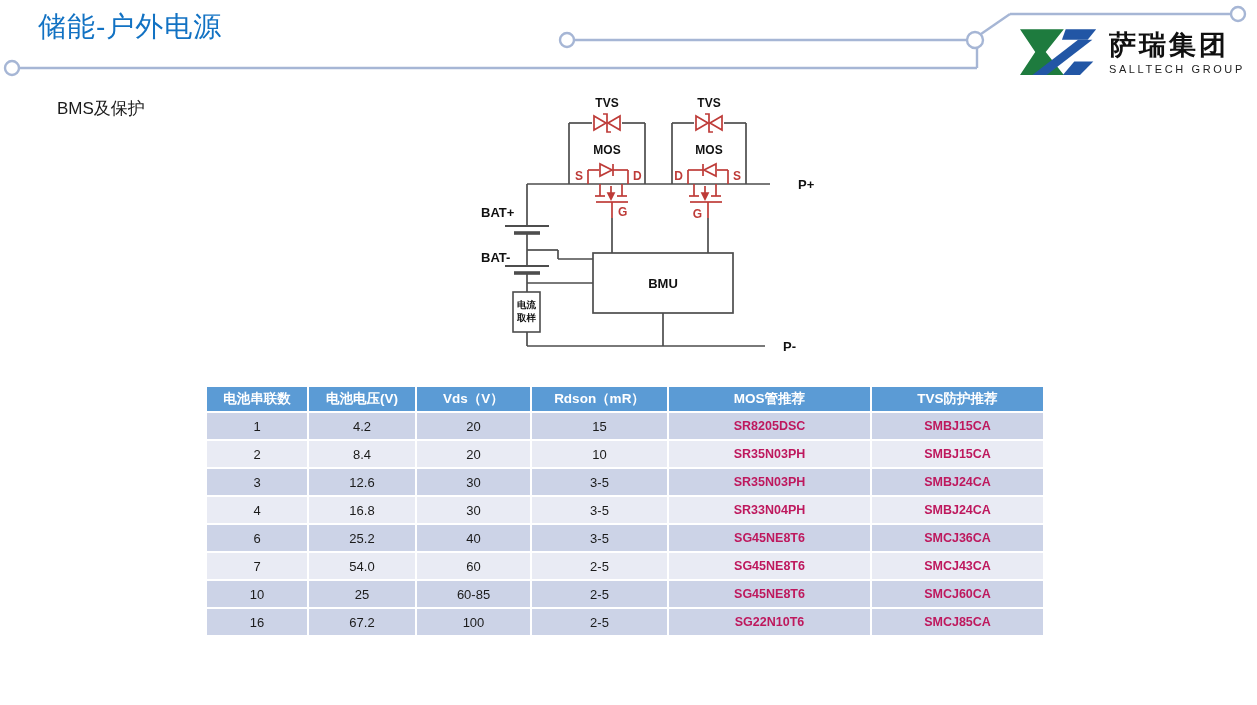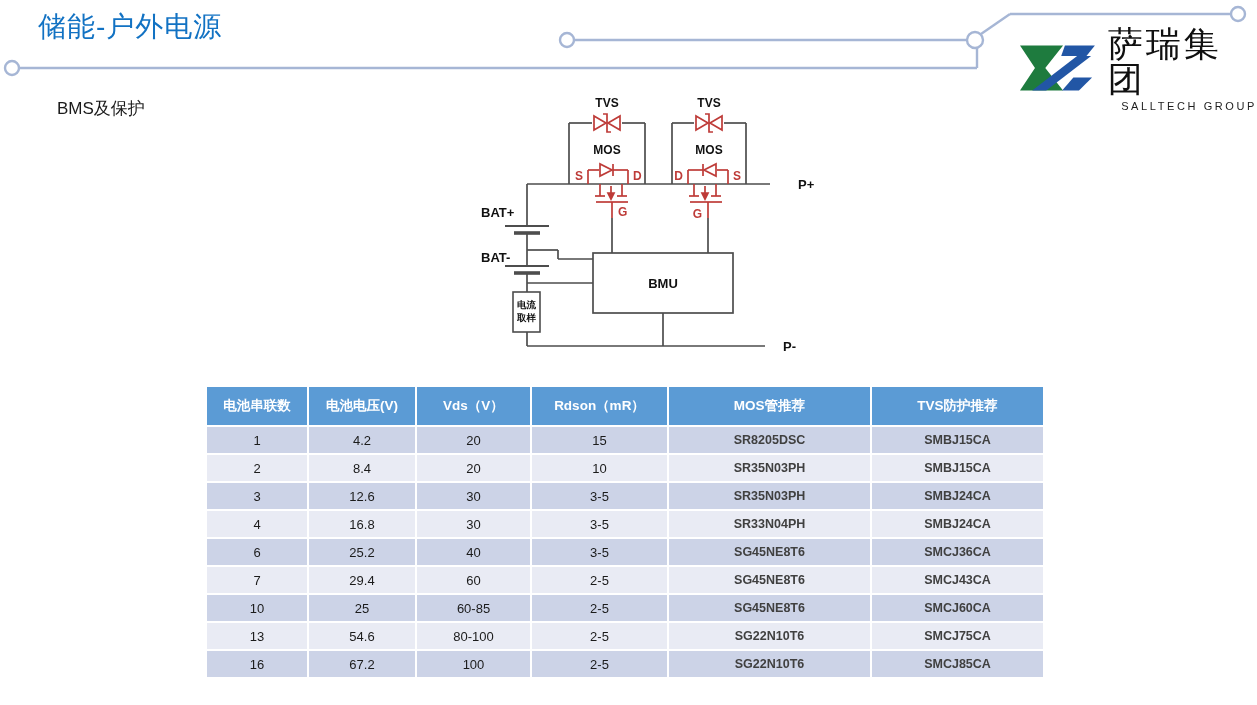--- a/index.html
+++ b/index.html
@@ -13,44 +13,44 @@
     font-size:28px;font-weight:normal;color:#1272c3;letter-spacing:1px;
   }
   .page-subtitle{
     position:absolute;left:57px;top:86px;
     font-size:17px;color:#1a1a1a;margin-top:11px;
   }
   .deco-svg{position:absolute;left:0;top:0;pointer-events:none;}
   
   .logo{position:absolute;left:1020px;top:26px;display:flex;align-items:center;gap:9px;}
   .logo-text{display:flex;flex-direction:column;line-height:1;}
-  .logo-cn{font-size:35px;font-weight:normal;color:#101010;letter-spacing:3px;}
+  .logo-cn{font-size:27px;font-weight:bold;color:#101010;letter-spacing:3px;}
   .logo-en{font-size:11px;color:#1d1d1d;letter-spacing:2.6px;margin-top:5px;white-space:nowrap;text-align:right;}
   
   .circuit-svg{position:absolute;left:460px;top:85px;}
   .circuit-svg text{font-family:"Liberation Sans", sans-serif;}
   .lab-black{font-size:12px;font-weight:bold;fill:#111111;}
   .lab-black-lg{font-size:13px;font-weight:bold;fill:#111111;}
   .lab-red{font-size:12px;font-weight:bold;fill:#be3b38;}
   .lab-small{font-size:9.5px;font-weight:bold;fill:#111111;}
   
   table.spec{
     position:absolute;left:205px;top:385px;width:840px;
     border-collapse:separate;border-spacing:2px;table-layout:fixed;
   }
   table.spec th{
     background:#5b9bd5;color:#ffffff;font-size:13.5px;font-weight:bold;
-    height:24px;text-align:center;padding:7px;
+    height:24px;text-align:center;padding:0;
   }
   table.spec td{
     font-size:13px;color:#1b1b1b;height:26px;text-align:center;padding:0;
   }
   table.spec tr.dark td{background:#ccd3e7;}
   table.spec tr.light td{background:#e9ebf4;}
-  table.spec td.red{color:#404040;font-weight:bold;font-size:12.5px;margin-top:35px;}
+  table.spec td.red{color:#be185d;font-weight:bold;font-size:12.5px;margin-top:35px;}
 </style>
 </head>
 <body>
 
 <svg class="deco-svg" width="1257" height="95">
   <g stroke="#a6b6d5" stroke-width="2.4" fill="none">
     <line x1="19" y1="68" x2="977" y2="68"></line>
     <line x1="977" y1="68" x2="977" y2="47"></line>
     <line x1="574" y1="40" x2="967" y2="40"></line>
     <line x1="981" y1="34" x2="1010" y2="14"></line>
@@ -234,42 +234,34 @@
       <tr class="dark">
         <td>6</td>
         <td>25.2</td>
         <td>40</td>
         <td>3-5</td>
         <td class="red">SG45NE8T6</td>
         <td class="red">SMCJ36CA</td>
       </tr>
       <tr class="light">
         <td>7</td>
-        <td>29.4</td>
+        <td>54.0</td>
         <td>60</td>
         <td>2-5</td>
         <td class="red">SG45NE8T6</td>
         <td class="red">SMCJ43CA</td>
       </tr>
       <tr class="dark">
         <td>10</td>
         <td>25</td>
         <td>60-85</td>
         <td>2-5</td>
         <td class="red">SG45NE8T6</td>
         <td class="red">SMCJ60CA</td>
       </tr>
-      <tr class="light">
-        <td>13</td>
-        <td>54.6</td>
-        <td>80-100</td>
-        <td>2-5</td>
-        <td class="red">SG22N10T6</td>
-        <td class="red">SMCJ75CA</td>
-      </tr>
       <tr class="dark">
         <td>16</td>
         <td>67.2</td>
         <td>100</td>
         <td>2-5</td>
         <td class="red">SG22N10T6</td>
         <td class="red">SMCJ85CA</td>
       </tr>
     </tbody>
 </table>

